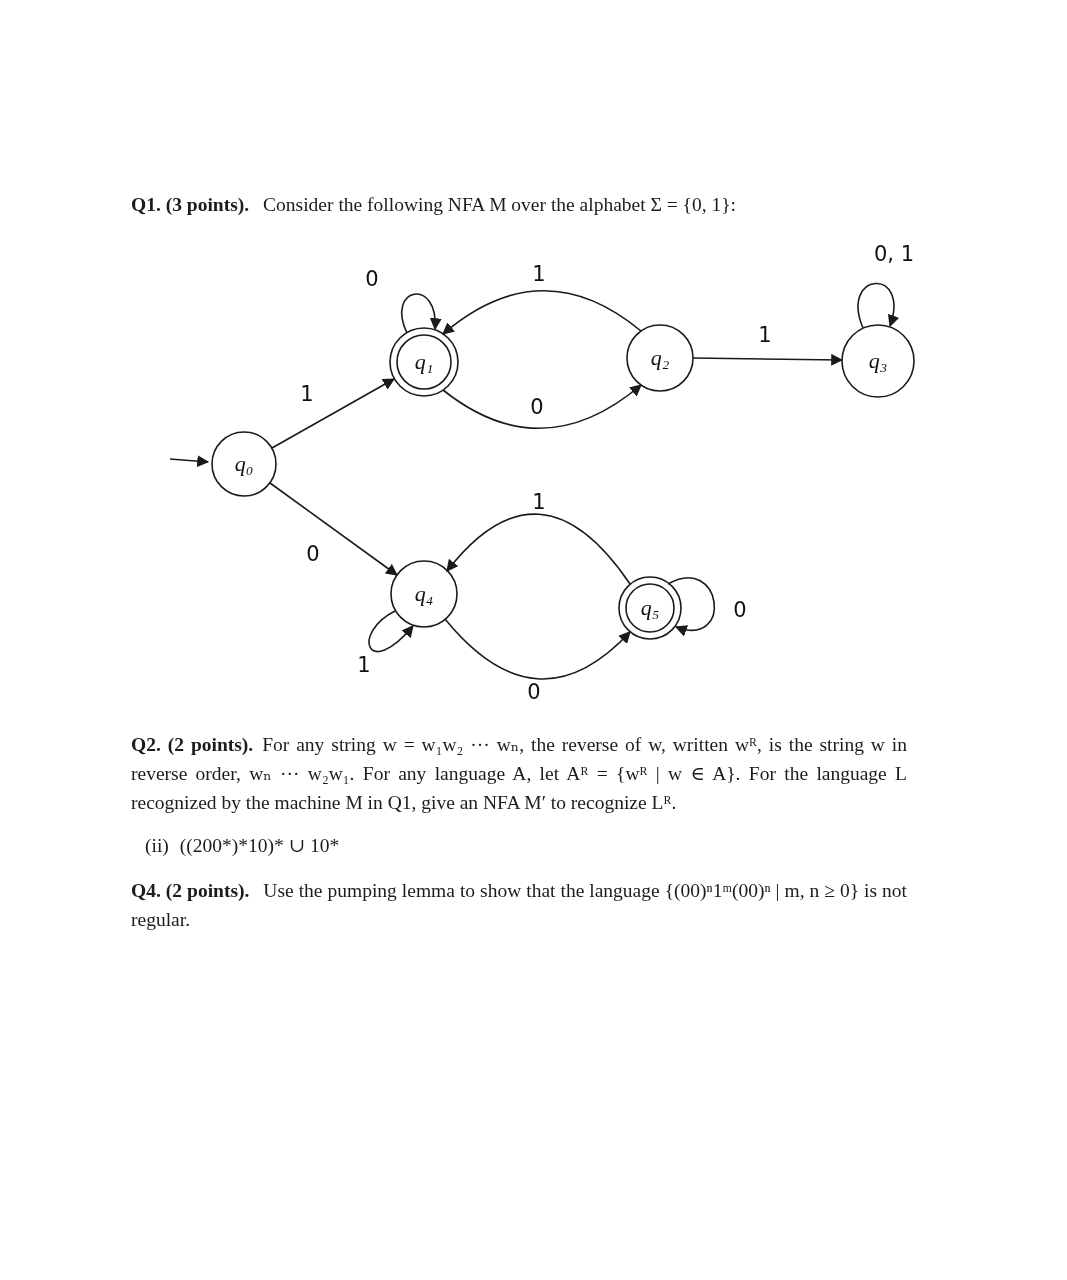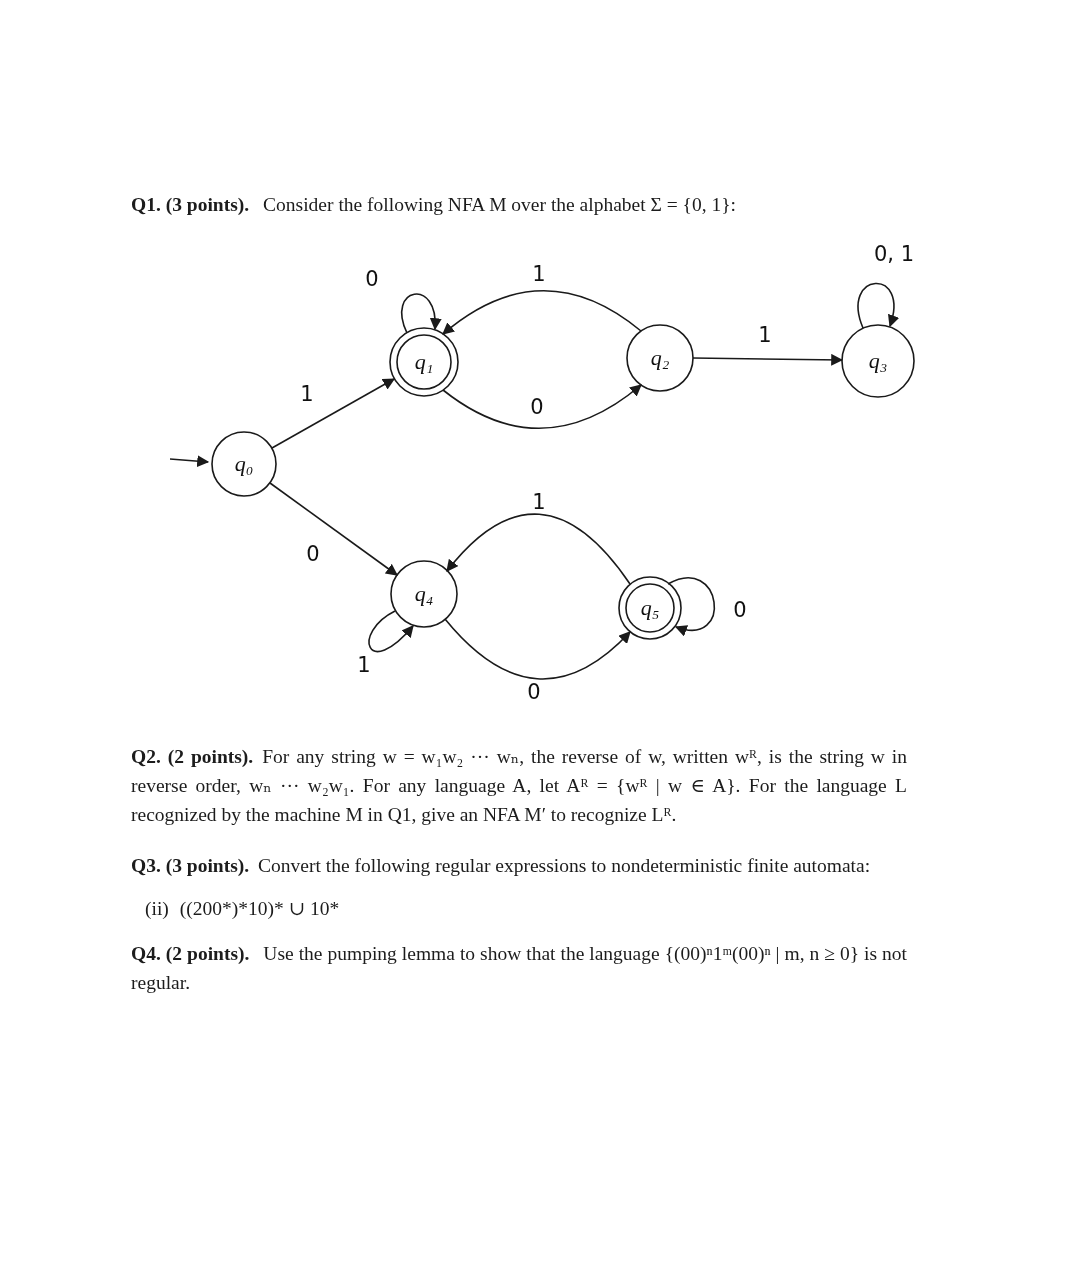--- a/index.html
+++ b/index.html
@@ -12,21 +12,21 @@
     padding: 190px 160px 0 131px;
     font-family: "Liberation Serif", "DejaVu Serif", "DejaVu Sans", serif;
     font-size: 19.5px;
     color: #1c1c1c;
   }
   .para { margin: 0; text-align: justify; line-height: 29px; }
   .bold { font-weight: bold; }
   .q-body { padding-left: 9px; }
   .q-body-lg { padding-left: 14px; }
   .indent { text-indent: 38px; margin-top: 14px; }
-  .mt-q2 { margin-top: 20px; }
+  .mt-q2 { margin-top: 8px; }
   .mt-q3 { margin-top: 22px; }
   .mt-q4 { margin-top: 16px; }
   .diagram { margin: 10px 0 0 6px; }
   .item { margin: 15px 0 0 14px; text-align: left; line-height: 28px; }
   .inum { margin-right: 11px; }
   svg text { user-select: none; }
   .state-label {
     font-family: "Liberation Serif", "DejaVu Serif", serif;
     font-style: italic;
     font-size: 22px;
@@ -104,23 +104,20 @@
         <text class="edge-label" x="603" y="388">0</text>
       </g>
     </svg>
   </div>
 
 
   <p class="para mt-q2">
     <span class="bold">Q2. (2 points).</span><span class="q-body">For any string w = w₁w₂ ··· wₙ, the reverse of w, written wᴿ, is the string w in reverse order, wₙ ··· w₂w₁.  For any language A, let Aᴿ = {wᴿ | w ∈ A}.  For the language L recognized by the machine M in Q1, give an NFA M′ to recognize Lᴿ.</span>
   </p>
 
-  <p class="para mt-q3">
-    <span class="bold">Q3. (3 points).</span><span class="q-body">Convert the following regular expressions to nondeterministic finite automata:</span>
-  </p>
 
   <p class="para item">
     <span class="inum">(ii)</span><span>((200*)*10)* ∪ 10*</span>
   </p>
 
   <p class="para mt-q4">
     <span class="bold">Q4.  (2 points).</span><span class="q-body-lg">Use the pumping lemma to show that the language {(00)ⁿ1ᵐ(00)ⁿ | m, n ≥ 0} is not regular.</span>
   </p>
 
 </div>

